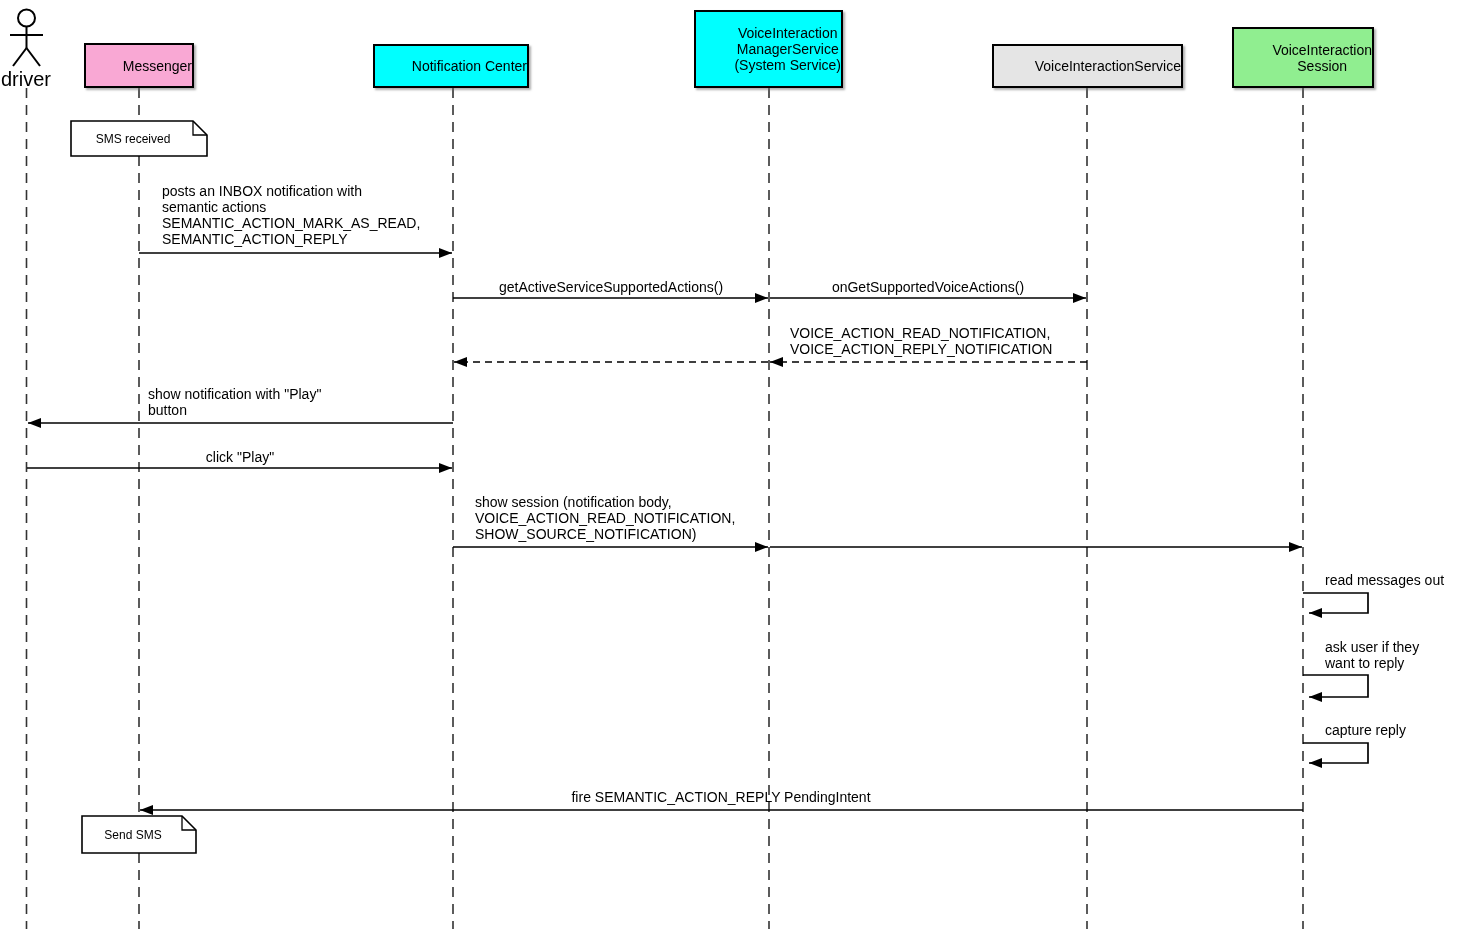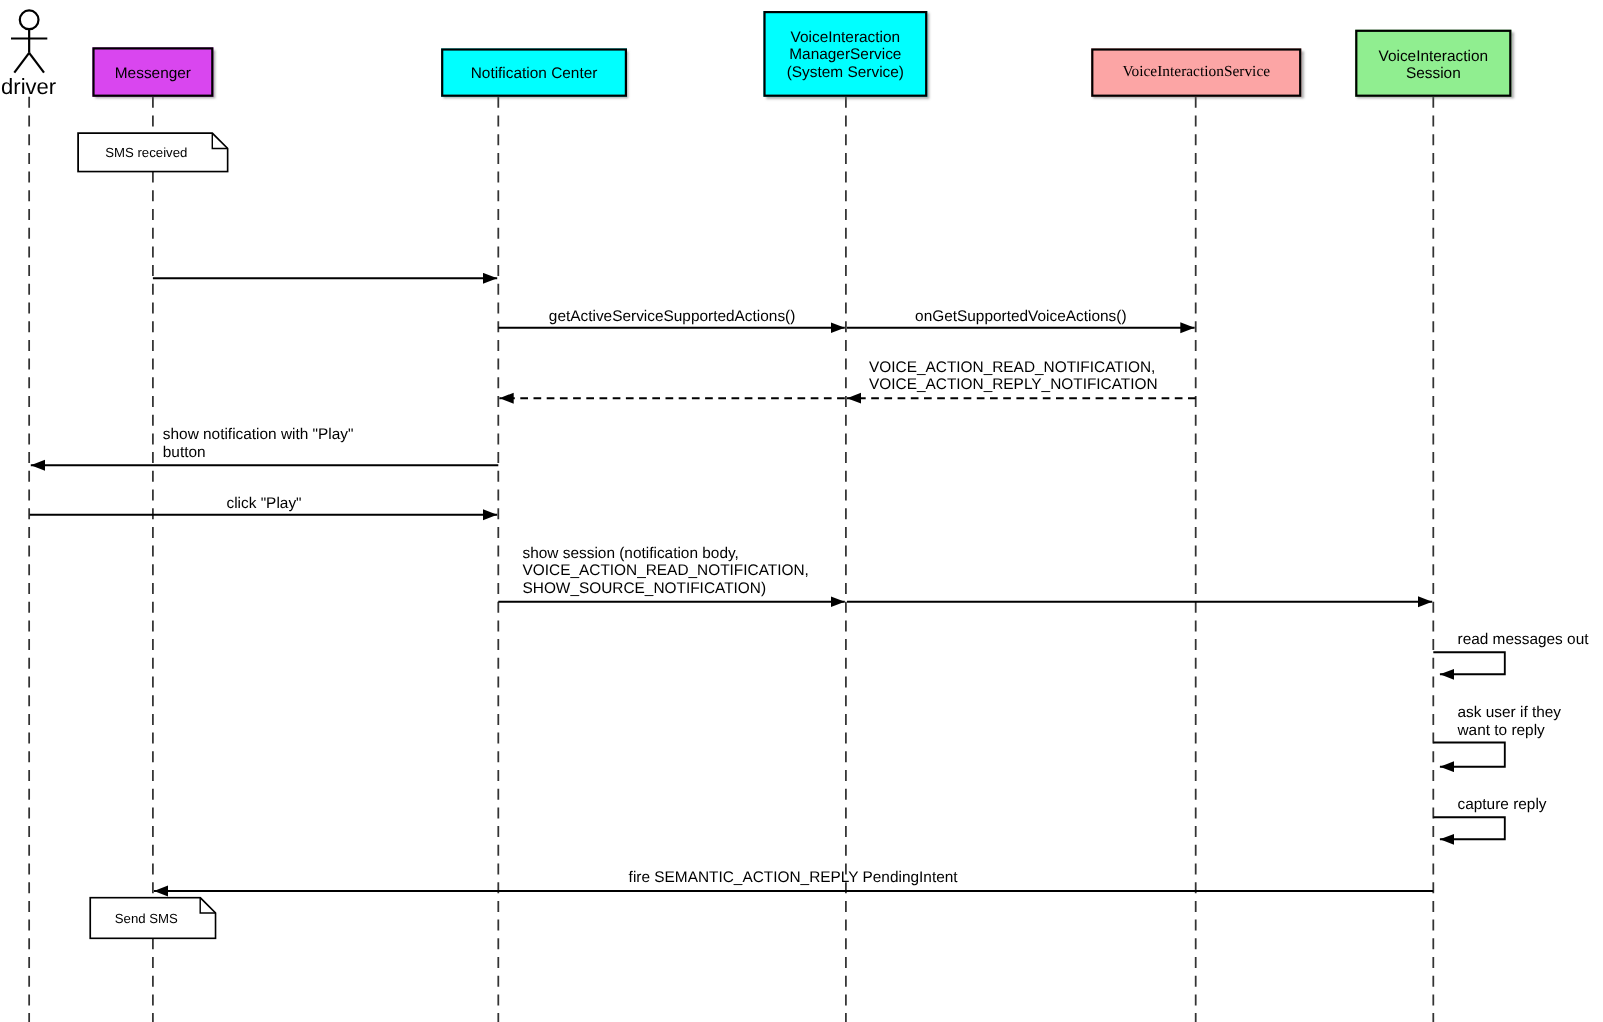--- a/index.html
+++ b/index.html
@@ -3,21 +3,21 @@
 <meta charset="utf-8">
 <style>
   html,body { margin:0; padding:0; background:#fff; }
   .canvas {
     position:relative; width:1457px; height:929px; background:#fff;
     font-family:"Liberation Sans","DejaVu Sans",sans-serif; color:#000; overflow:hidden;
   }
   svg.geom { position:absolute; left:0; top:0; }
   .pbox {
     position:absolute; border:2px solid #000; box-shadow:2px 2px 2px rgba(110,110,110,.55);
-    display:flex; align-items:center; justify-content:center; text-align:center;
+    display:flex; align-items:center; justify-content:flex-end; text-align:center;
     font-size:14px; line-height:16px; white-space:pre-line; box-sizing:border-box;
   }
   .note { position:absolute; }
   .note .note-text {
     position:absolute; left:0; top:0; right:12px; bottom:0;
     display:flex; align-items:center; justify-content:center; font-size:12px;
   }
   .mlabel { position:absolute; font-size:14px; line-height:16px; white-space:pre-line; }
   .mlabel.centered { transform:translateX(-50%); text-align:right; white-space:nowrap; }
   .actor-label { position:absolute; font-size:20px; transform:translateX(-50%); }
@@ -63,32 +63,32 @@
       <line x1="770" y1="547" x2="1302" y2="547" marker-end="url(#arr)"></line>
       <polyline points="1303,593 1368,593 1368,613 1309,613" marker-end="url(#arr)"></polyline>
       <polyline points="1303,675 1368,675 1368,697 1309,697" marker-end="url(#arr)"></polyline>
       <polyline points="1303,743 1368,743 1368,763 1309,763" marker-end="url(#arr)"></polyline>
       <line x1="1303" y1="810" x2="140" y2="810" marker-end="url(#arr)"></line>
     </g>
   </svg>
 
   <div class="actor-label" style="left:26px;top:68px">driver</div>
 
-  <div class="pbox" style="left: 84px; top: 43px; width: 110px; height: 45px; background-color: #d946ef;">
+  <div class="pbox" style="left: 84px; top: 43px; width: 110px; height: 45px; background-color: #f9a8d4;">
     <span>Messenger</span>
   </div>
-  <div class="pbox" style="left: 373px; top: 44px; width: 169px; height: 44px; background-color: rgb(0, 255, 255); margin-left: 28px;">
+  <div class="pbox" style="left: 373px; top: 44px; width: 156px; height: 44px; background-color: rgb(0, 255, 255);">
     <span>Notification Center</span>
   </div>
   <div class="pbox" style="left: 694px; top: 10px; width: 149px; height: 78px; background-color: rgb(0, 255, 255);">
     <span>VoiceInteraction
 ManagerService
 (System Service)</span>
   </div>
-  <div class="pbox" style="left: 992px; top: 44px; width: 191px; height: 44px; background-color: #fca5a5; font-family: Liberation Serif, serif;">
+  <div class="pbox" style="left: 992px; top: 44px; width: 191px; height: 44px; background-color: #e5e5e5;">
     <span>VoiceInteractionService</span>
   </div>
   <div class="pbox" style="left: 1232px; top: 27px; width: 142px; height: 61px; background-color: rgb(144, 238, 144);">
     <span>VoiceInteraction
 Session</span>
   </div>
 
   <div class="note" style="left:70px;top:120px;width:138px;height:37px">
     <svg width="138" height="37">
       <polygon points="1,1 123,1 137,15 137,36 1,36" fill="#fff" stroke="#000" stroke-width="1.6"></polygon>
@@ -97,20 +97,24 @@
     <div class="note-text">SMS received</div>
   </div>
   <div class="note" style="left:81px;top:815px;width:116px;height:39px">
     <svg width="116" height="39">
       <polygon points="1,1 101,1 115,15 115,38 1,38" fill="#fff" stroke="#000" stroke-width="1.6"></polygon>
       <polyline points="101,1 101,15 115,15" fill="none" stroke="#000" stroke-width="1.3"></polyline>
     </svg>
     <div class="note-text">Send SMS</div>
   </div>
 
+  <div class="mlabel" style="left:162px;top:183px">posts an INBOX notification with
+semantic actions
+SEMANTIC_ACTION_MARK_AS_READ,
+SEMANTIC_ACTION_REPLY</div>
   <div class="mlabel centered" style="left:611px;top:279px">getActiveServiceSupportedActions()</div>
   <div class="mlabel centered" style="left:928px;top:279px">onGetSupportedVoiceActions()</div>
   <div class="mlabel" style="left:790px;top:325px">VOICE_ACTION_READ_NOTIFICATION,
 VOICE_ACTION_REPLY_NOTIFICATION</div>
   <div class="mlabel" style="left:148px;top:386px">show notification with "Play"
 button</div>
   <div class="mlabel centered" style="left:240px;top:449px">click "Play"</div>
   <div class="mlabel" style="left:475px;top:494px">show session (notification body,
 VOICE_ACTION_READ_NOTIFICATION,
 SHOW_SOURCE_NOTIFICATION)</div>

